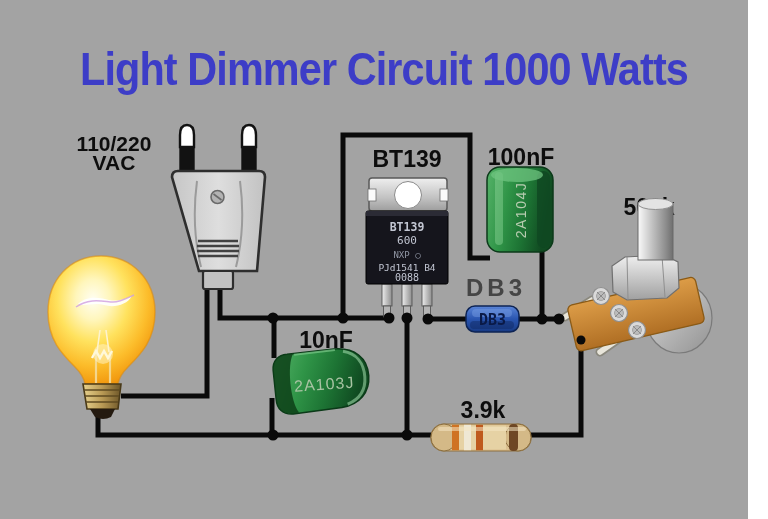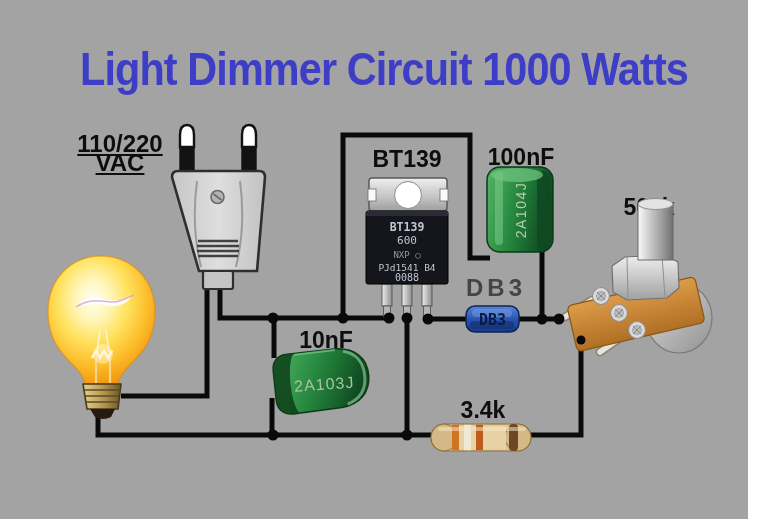--- a/index.html
+++ b/index.html
@@ -9,21 +9,21 @@
   }
   .title{
     position:absolute;top:42px;left:0;width:768px;text-align:center;
     font-size:46px;font-weight:700;letter-spacing:-1px;color:#3d3dc7;
     transform:scaleX(.9);transform-origin:50% 50%;white-space:nowrap;
   }
   .lbl{
     position:absolute;font-weight:700;color:#0d0d0d;font-size:23px;
     text-align:center;white-space:nowrap;transform:translateX(-50%);
   }
-  .lbl-vac{left:120px;top:134px;font-size:24px;line-height:19px;text-decoration:underline;}
+  .lbl-vac{left:114px;top:134px;font-size:21px;line-height:19px;}
   .lbl-bt139{left:407px;top:146px;}
   .lbl-100nf{left:521px;top:144px;text-align:right;}
   .lbl-500k{left:649px;top:186px;margin-top:8px;}
   .lbl-10nf{left:326px;top:327px;}
   .lbl-39k{left:483px;top:397px;}
   .lbl-db3{left:496px;top:274px;font-weight:600;color:#454545;letter-spacing:4px;font-size:24px;}
   svg{position:absolute;left:0;top:0;}
 </style>
 </head>
 <body>
@@ -34,21 +34,21 @@
 
   <div class="lbl lbl-vac">
     <div>110/220</div>
     <div>VAC</div>
   </div>
   <div class="lbl lbl-bt139">BT139</div>
   <div class="lbl lbl-100nf">100nF</div>
   <div class="lbl lbl-500k">500k</div>
   <div class="lbl lbl-10nf">10nF</div>
   <div class="lbl lbl-db3">DB3</div>
-  <div class="lbl lbl-39k">3.4k</div>
+  <div class="lbl lbl-39k">3.9k</div>
 
   <svg width="768" height="519" viewBox="0 0 768 519">
     <defs>
       <radialGradient id="bulbGlow" cx="42%" cy="34%" r="72%">
         <stop offset="0" stop-color="#fffef2"></stop>
         <stop offset=".22" stop-color="#fff6bc"></stop>
         <stop offset=".46" stop-color="#ffe25e"></stop>
         <stop offset=".72" stop-color="#fcbc2a"></stop>
         <stop offset=".92" stop-color="#f29a10"></stop>
         <stop offset="1" stop-color="#ea8c08"></stop>

